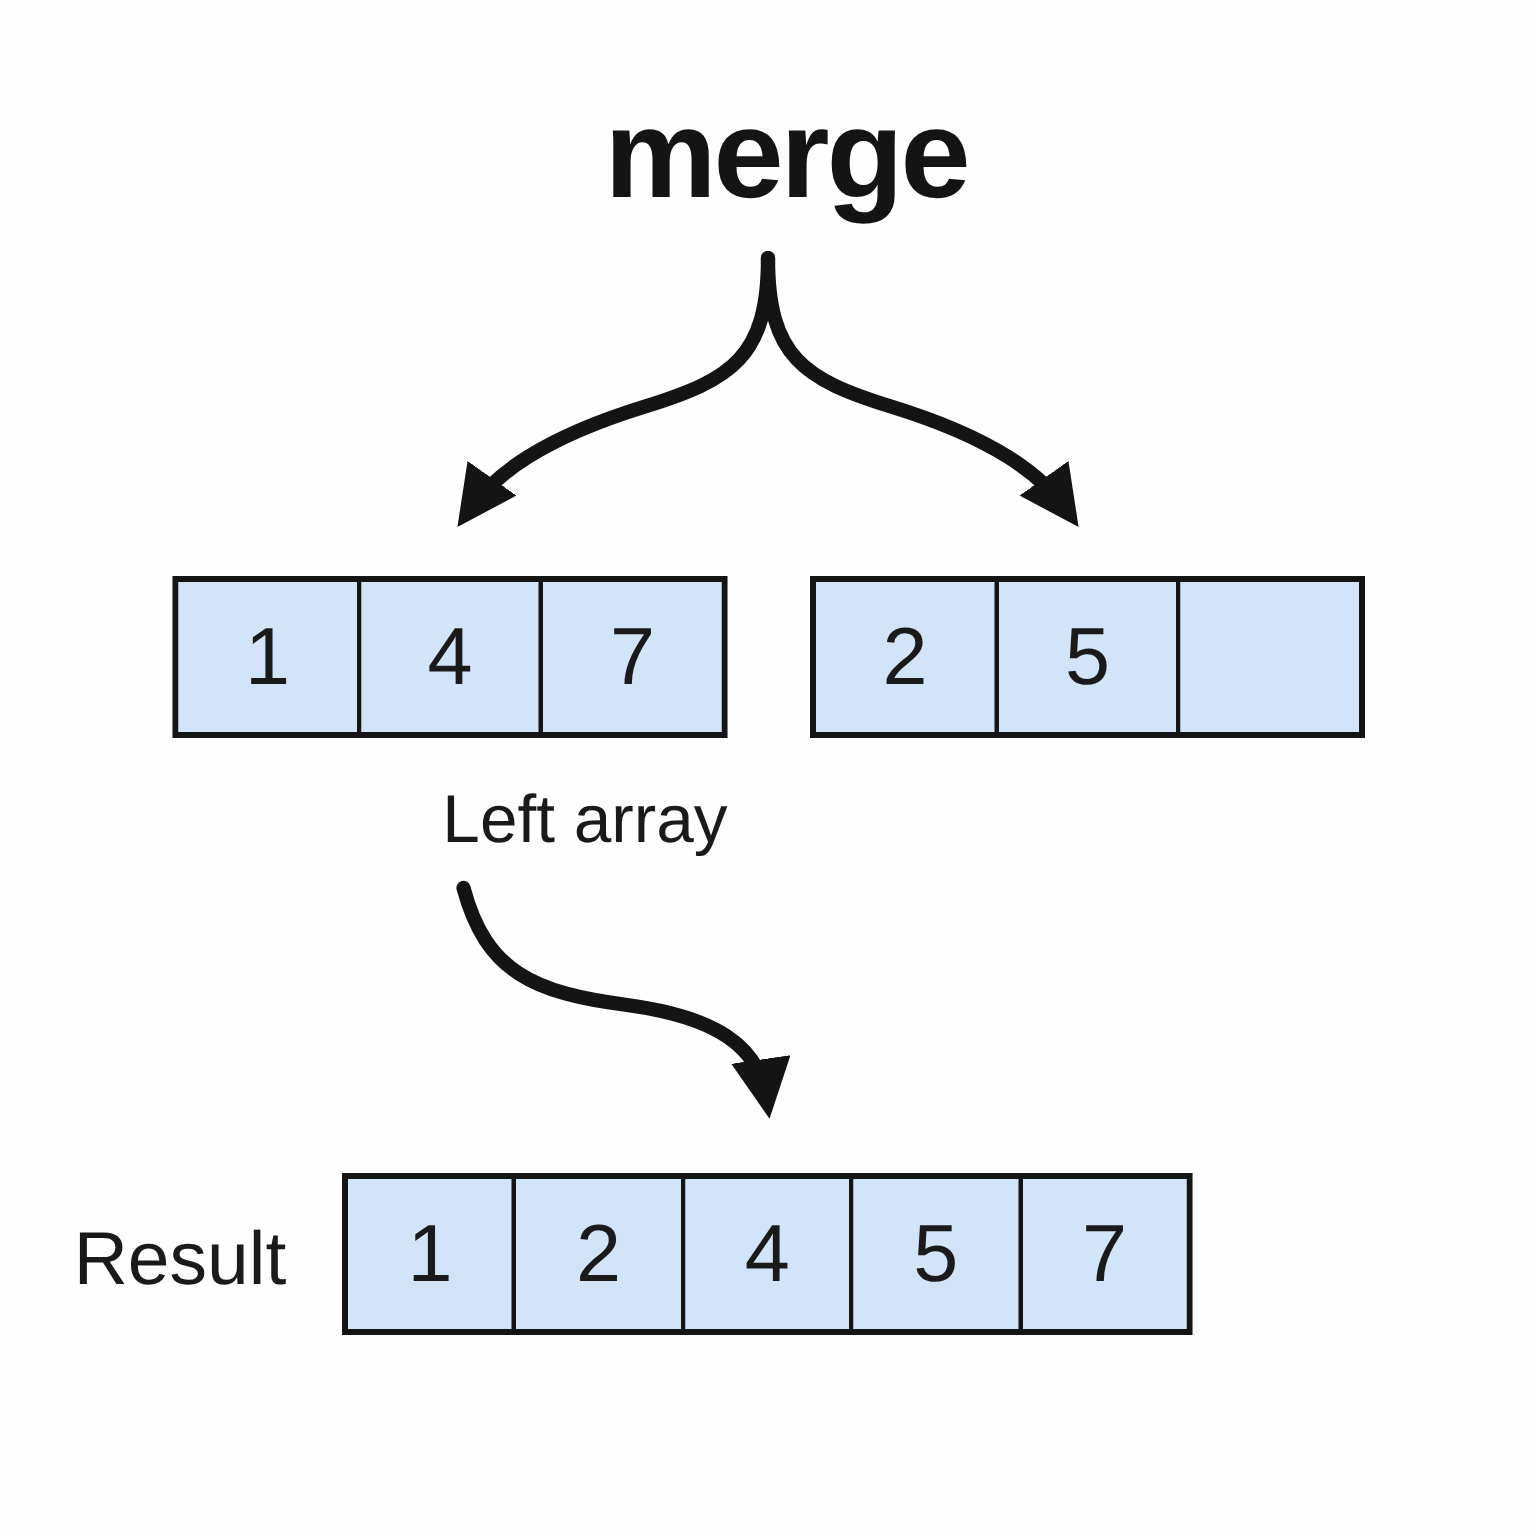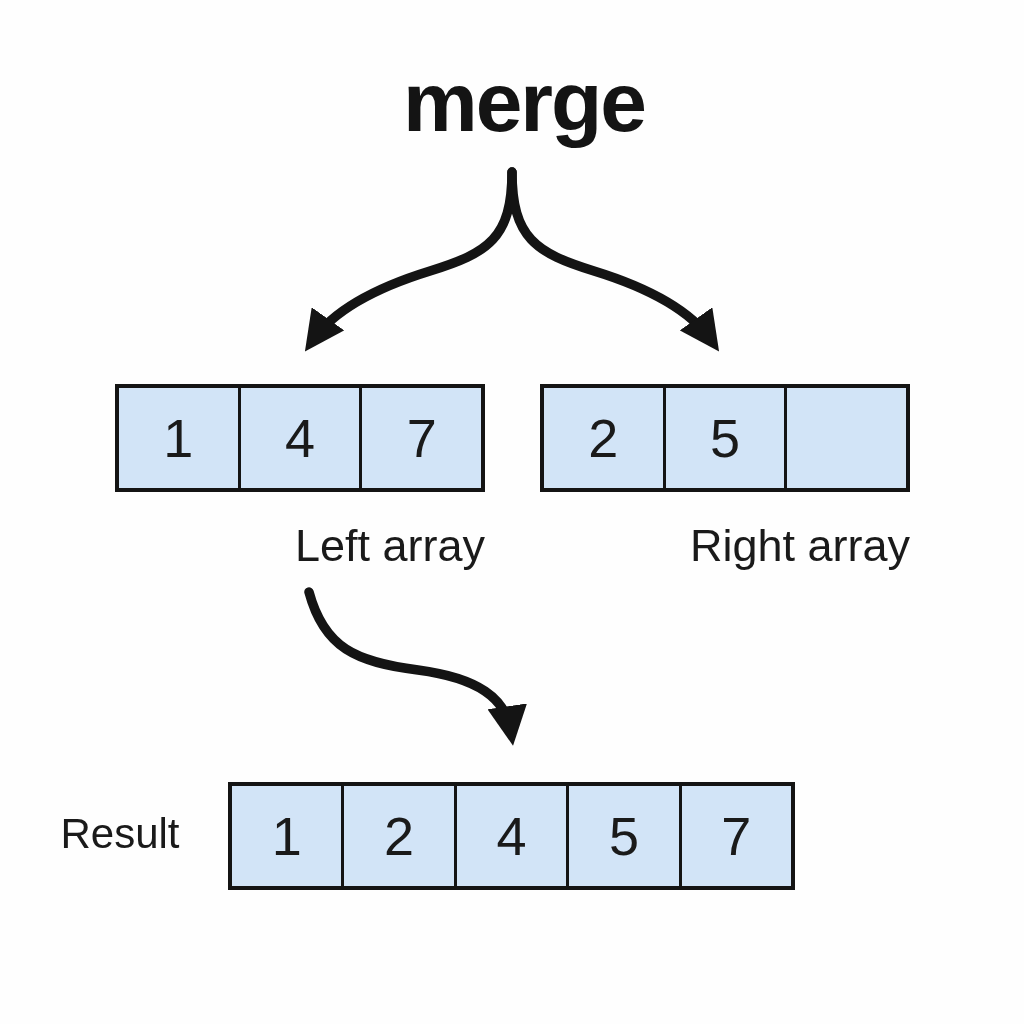--- a/index.html
+++ b/index.html
@@ -66,21 +66,21 @@
     color: #1a1a1a;
   }
   .left-array-label  { left: 115px; top: 520px; width: 370px; }
   .right-array-label { left: 540px; top: 520px; width: 370px; }
   .result-label {
     position: absolute;
     left: 30px;
     top: 810px;
     width: 180px;
     text-align: center;
-    font-size: 42px;
+    font-size: 50px;
     color: #1a1a1a;
   }
 </style>
 </head>
 <body>
 
 <div class="canvas">
 
   <h1 class="title">merge</h1>
 
@@ -102,21 +102,20 @@
     <div class="cell">4</div>
     <div class="cell">7</div>
   </div>
   <div class="array-label left-array-label">Left array</div>
 
   <div class="array right-array">
     <div class="cell">2</div>
     <div class="cell">5</div>
     <div class="cell"></div>
   </div>
-  <div class="array-label right-array-label">Right array</div>
 
   <div class="result-label">Result</div>
   <div class="array result-array">
     <div class="cell">1</div>
     <div class="cell">2</div>
     <div class="cell">4</div>
     <div class="cell">5</div>
     <div class="cell">7</div>
   </div>
 

